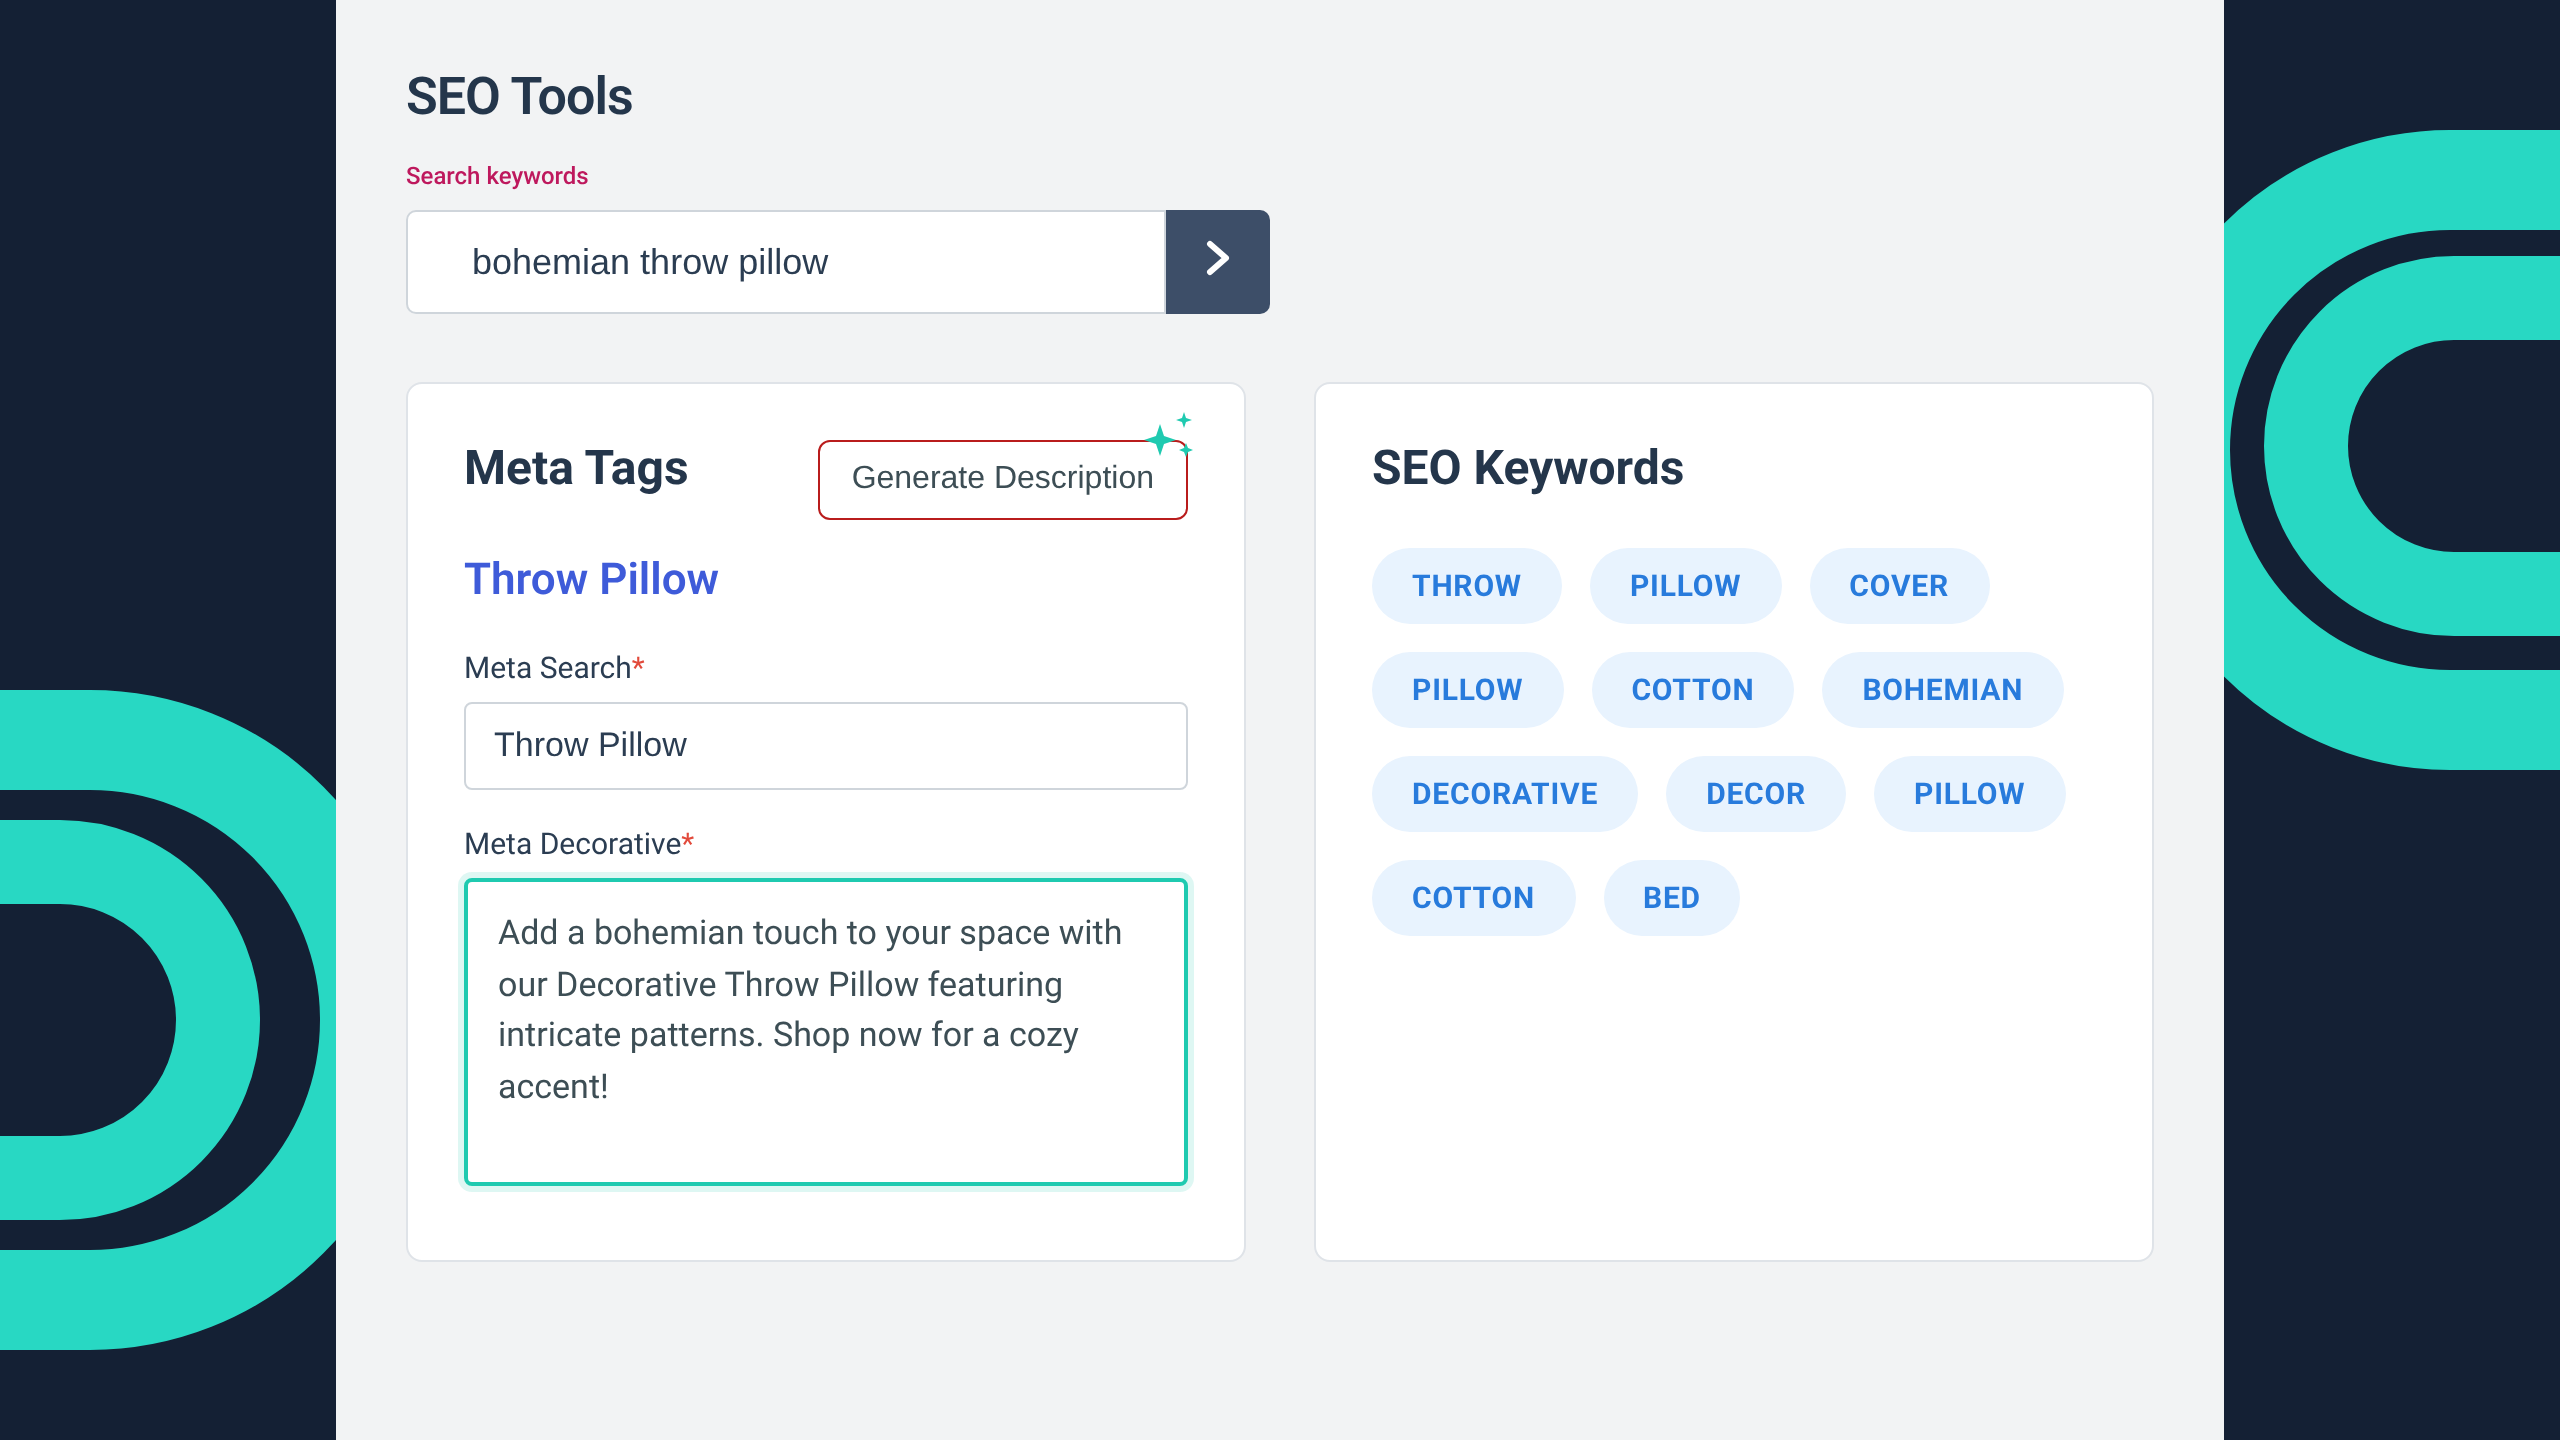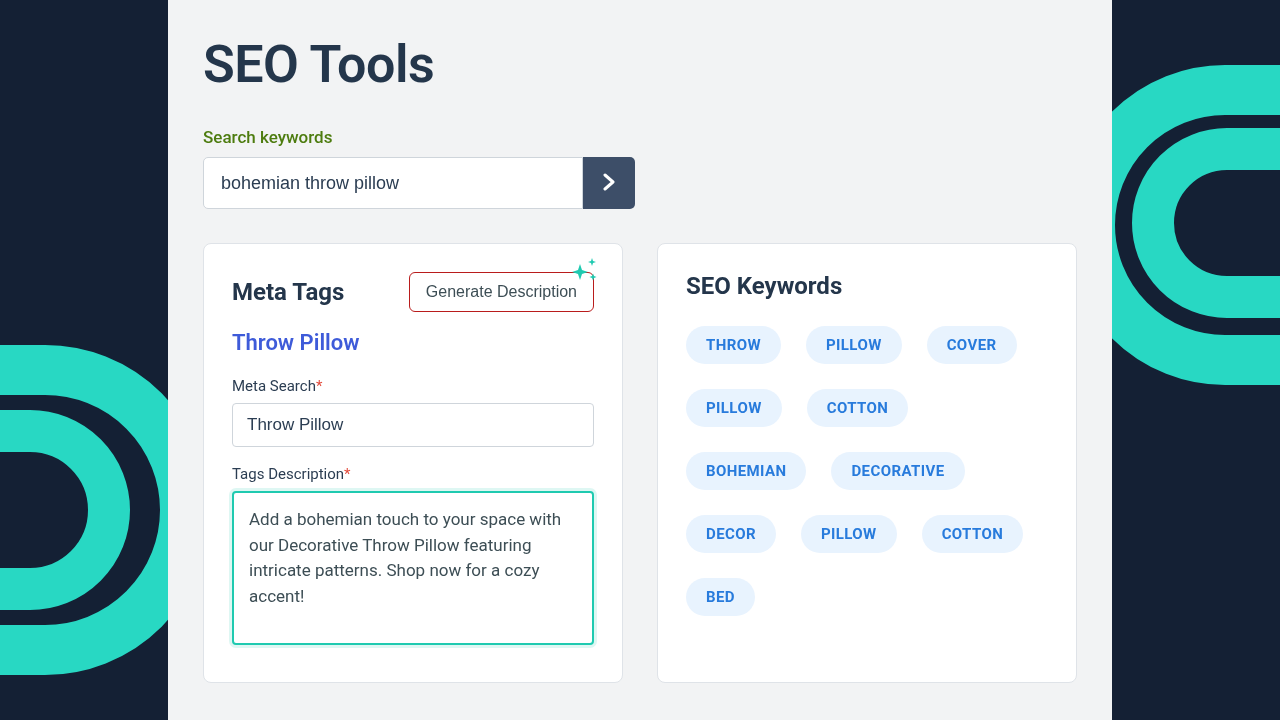--- a/index.html
+++ b/index.html
@@ -9,45 +9,45 @@
     .backdrop{position:absolute;inset:0;background:#142034}
     .hoop{position:absolute;border:50px solid #28d8c3;border-radius:200px}
     .hoop.right{width:500px;height:320px;top:65px;right:-285px}
     .hoop.left{width:520px;height:330px;top:345px;left:-310px}
     .hoop.right .inner,.inner-right{position:absolute;border:42px solid #28d8c3;border-radius:130px;width:340px;height:190px;top:40px;right:40px}
     .inner-right{top:128px;right:-222px;width:370px;height:190px}
     .inner-left{position:absolute;border:42px solid #28d8c3;border-radius:130px;width:380px;height:200px;top:410px;left:-250px}
 
     
     .card{position:absolute;top:0;left:168px;right:168px;bottom:0;background:#f2f3f4;padding:34px 35px 0 35px}
-    .card h1{font-size:52px;font-weight:600;color:#24364b;letter-spacing:-0.5px;margin-bottom:32px}
+    .card h1{font-size:26px;font-weight:600;color:#24364b;letter-spacing:-0.5px;margin-bottom:17px}
 
-    .lbl-search{font-size:17px;font-weight:500;color:#4d7c0f;margin-bottom:10px;display:block}
+    .lbl-search{font-size:12px;font-weight:500;color:#be185d;margin-bottom:10px;display:block}
     .search-row{display:flex;width:432px;height:52px;margin-bottom:34px}
-    .search-row input{flex:1;border:1px solid #cfd5db;background:#fff;border-radius:5px 0 0 5px;padding:0 17px;font-size:18px;color:#2b3d52;outline:none}
+    .search-row input{flex:1;border:1px solid #cfd5db;background:#fff;border-radius:5px 0 0 5px;padding:0 32px;font-size:18px;color:#2b3d52;outline:none}
     .search-row button{width:52px;border:none;background:#3d4e68;color:#fff;font-size:24px;border-radius:0 5px 5px 0;cursor:pointer;display:flex;align-items:center;justify-content:center}
 
     .panels{display:flex;gap:34px}
     .panel{background:#fff;border:1px solid #dfe3e8;border-radius:8px;flex:1;padding:28px 28px 28px 28px;position:relative;min-height:440px}
 
-    .meta-head{display:flex;align-items:center;justify-content:space-between;margin-bottom:18px}
+    .meta-head{display:flex;align-items:flex-start;justify-content:space-between;margin-bottom:18px}
     .meta-head h2,.seo-head h2{font-size:24px;font-weight:700;color:#24364b}
     .gen-wrap{position:relative}
     .gen-btn{border:1px solid #b91c1c;background:#fff;border-radius:6px;padding:10px 16px;font-size:16px;color:#3d4e55;cursor:pointer}
     .sparkles{position:absolute;top:-16px;right:-6px;color:#1fcab0;font-size:12px;line-height:1;pointer-events:none}
     .sparkles svg{display:block}
 
     .subheading{color:#3e5bd9;font-size:22px;font-weight:600;margin-bottom:22px}
     .fld-lbl{font-size:15px;color:#2b3d52;margin-bottom:8px;display:block}
     .req{color:#e24a3b}
     .meta-title-input{width:100%;height:44px;border:1px solid #cfd5db;border-radius:4px;padding:0 14px;font-size:17px;color:#2b3d52;outline:none;margin-bottom:18px}
     .meta-desc{width:100%;height:154px;border:2px solid #1fcab0;border-radius:4px;padding:14px 15px;font-size:17px;line-height:1.5;color:#3d4e55;outline:none;resize:none;font-family:inherit;box-shadow:0 0 0 3px rgba(31,202,176,.15)}
 
     .seo-head{margin-bottom:26px}
-    .tags{display:flex;flex-wrap:wrap;gap:25px}
+    .tags{display:flex;flex-wrap:wrap;gap:14px}
     .tag{background:#e8f3fe;color:#287bdc;font-weight:700;font-size:15px;letter-spacing:0.4px;padding:10px 20px;border-radius:999px;cursor:pointer}
   </style>
 </head>
 <body>
 
 <div class="backdrop">
   <div class="hoop right"></div>
   <div class="inner-right"></div>
   <div class="hoop left"></div>
   <div class="inner-left"></div>
@@ -83,21 +83,21 @@
           </div>
           <button class="gen-btn">Generate Description</button>
         </div>
       </div>
 
       <div class="subheading">Throw Pillow</div>
 
       <label class="fld-lbl"><span>Meta Search</span><span class="req">*</span></label>
       <input class="meta-title-input" type="text" value="Throw Pillow" style="">
 
-      <label class="fld-lbl"><span>Tags Description</span><span class="req">*</span></label>
+      <label class="fld-lbl"><span>Meta Decorative</span><span class="req">*</span></label>
       <textarea class="meta-desc" style="">Add a bohemian touch to your space with our Decorative Throw Pillow featuring intricate patterns. Shop now for a cozy accent!</textarea>
     </div>
 
     <div class="panel">
       <div class="seo-head">
           <h2>SEO Keywords</h2>
         </div>
       <div class="tags" id="tags">
           <span class="tag">THROW</span>
           <span class="tag">PILLOW</span>

